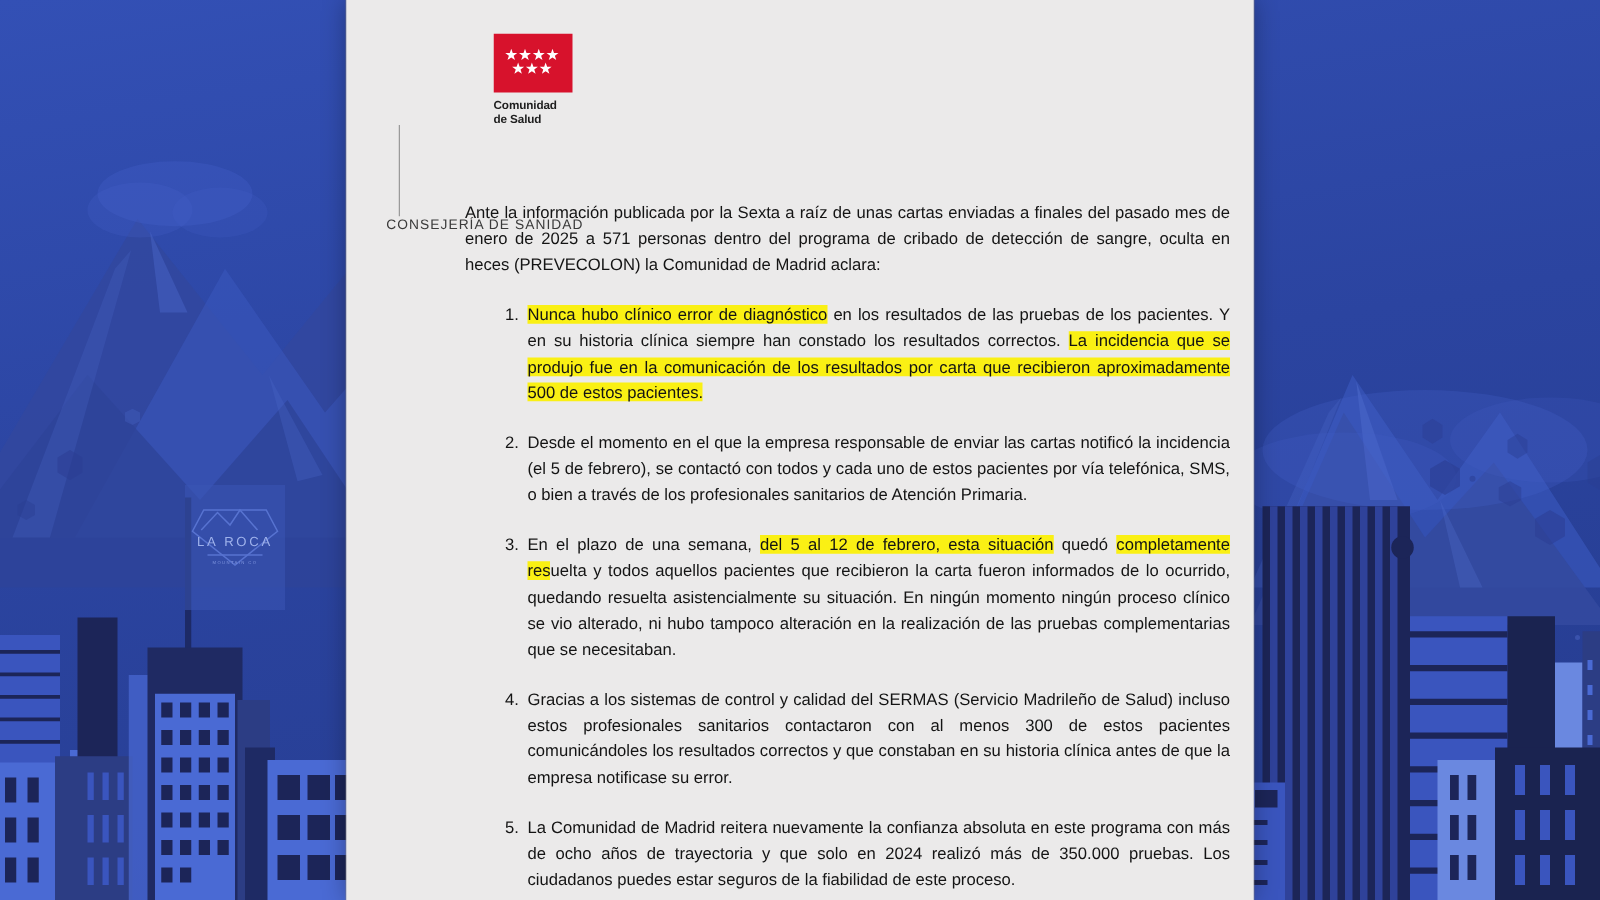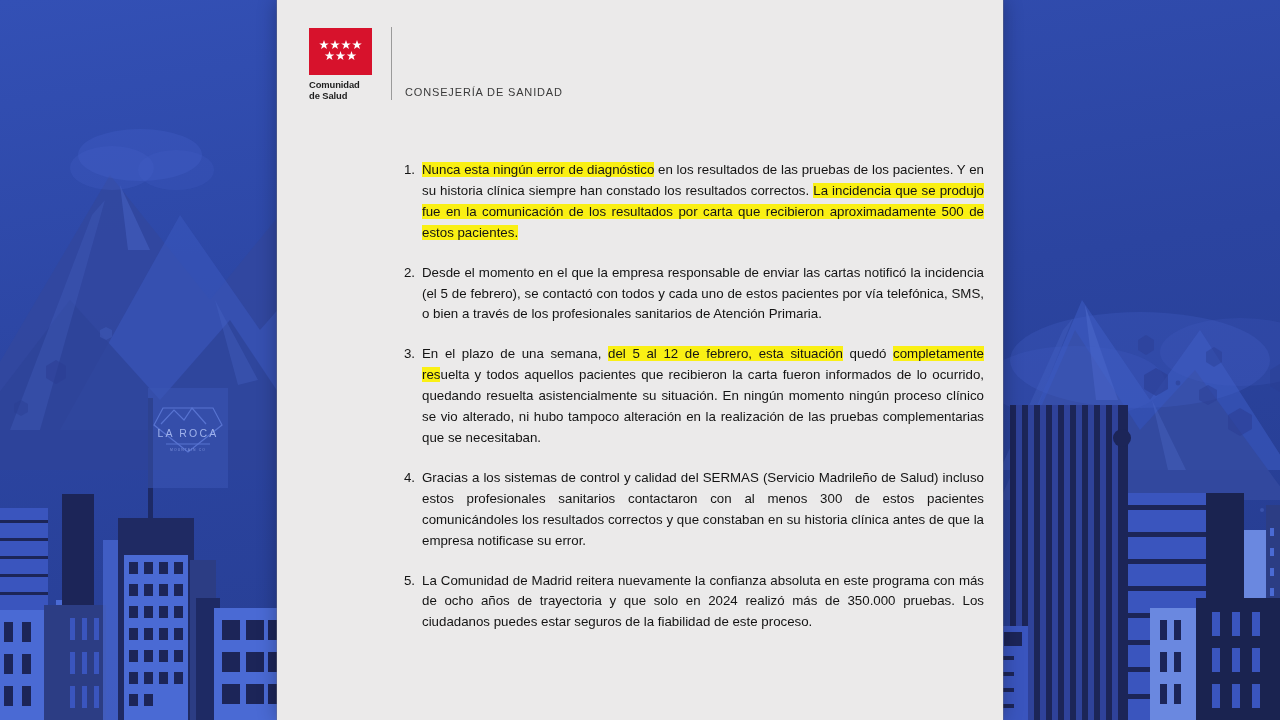--- a/index.html
+++ b/index.html
@@ -21,21 +21,21 @@
     width:726px; height:720px;
     background:#EBEAEA;
     box-shadow:0 0 0 1px rgba(120,120,130,.35), 0 0 18px rgba(0,0,0,.30);
     overflow:hidden;
     z-index:5;
   }
 
   
   .doc-header {
     position:absolute; left:32px; top:27px;
-    display:flex; align-items:flex-end;
+    display:flex; align-items:flex-end;flex-direction:column;
   }
   .logo-block { width:72px; }
   .flag {
     width:63px; height:47px;
     background:#D7122C;
     display:flex; flex-direction:column;
     align-items:center; justify-content:center;
     gap:1px;
     padding-bottom:2px;
   }
@@ -357,22 +357,23 @@
         <span>de Salud</span>
       </div>
     </div>
 
     <div class="hdr-divider"></div>
 
     <div class="consejeria">CONSEJERÍA DE SANIDAD</div>
   </div>
 
   <div class="doc-body">
+    <p class="lead">Ante la información publicada por la Sexta a raíz de unas cartas enviadas a finales del pasado mes de enero de 2025 a 571 personas dentro del programa de cribado de detección de sangre, oculta en heces (PREVECOLON) la Comunidad de Madrid aclara:</p>
     <ol class="claims" id="claims-list">
-        <li><span class="num">1.</span><span><mark>Nunca esta ningún error de diagnóstico</mark><span> en los resultados de las pruebas de los pacientes. Y en su historia clínica siempre han constado los resultados correctos. </span><mark>La incidencia que se produjo fue en la comunicación de los resultados por carta que recibieron aproximadamente 500 de estos pacientes.</mark></span></li>
+        <li><span class="num">1.</span><span><mark>Nunca hubo clínico error de diagnóstico</mark><span> en los resultados de las pruebas de los pacientes. Y en su historia clínica siempre han constado los resultados correctos. </span><mark>La incidencia que se produjo fue en la comunicación de los resultados por carta que recibieron aproximadamente 500 de estos pacientes.</mark></span></li>
         <li><span class="num">2.</span><span><span>Desde el momento en el que la empresa responsable de enviar las cartas notificó la incidencia (el 5 de febrero), se contactó con todos y cada uno de estos pacientes por vía telefónica, SMS, o bien a través de los profesionales sanitarios de Atención Primaria.</span></span></li>
         <li><span class="num">3.</span><span><span>En el plazo de una semana, </span><mark>del 5 al 12 de febrero, esta situación</mark><span> quedó </span><mark>completamente res</mark><span>uelta y todos aquellos pacientes que recibieron la carta fueron informados de lo ocurrido, quedando resuelta asistencialmente su situación. En ningún momento ningún proceso clínico se vio alterado, ni hubo tampoco alteración en la realización de las pruebas complementarias que se necesitaban.</span></span></li>
         <li><span class="num">4.</span><span><span>Gracias a los sistemas de control y calidad del SERMAS (Servicio Madrileño de Salud) incluso estos profesionales sanitarios contactaron con al menos 300 de estos pacientes comunicándoles los resultados correctos y que constaban en su historia clínica antes de que la empresa notificase su error.</span></span></li>
         <li><span class="num">5.</span><span><span>La Comunidad de Madrid reitera nuevamente la confianza absoluta en este programa con más de ocho años de trayectoria y que solo en 2024 realizó más de 350.000 pruebas. Los ciudadanos puedes estar seguros de la fiabilidad de este proceso.</span></span></li>
       </ol>
   </div>
 
 </div>
 
 </body></html>

